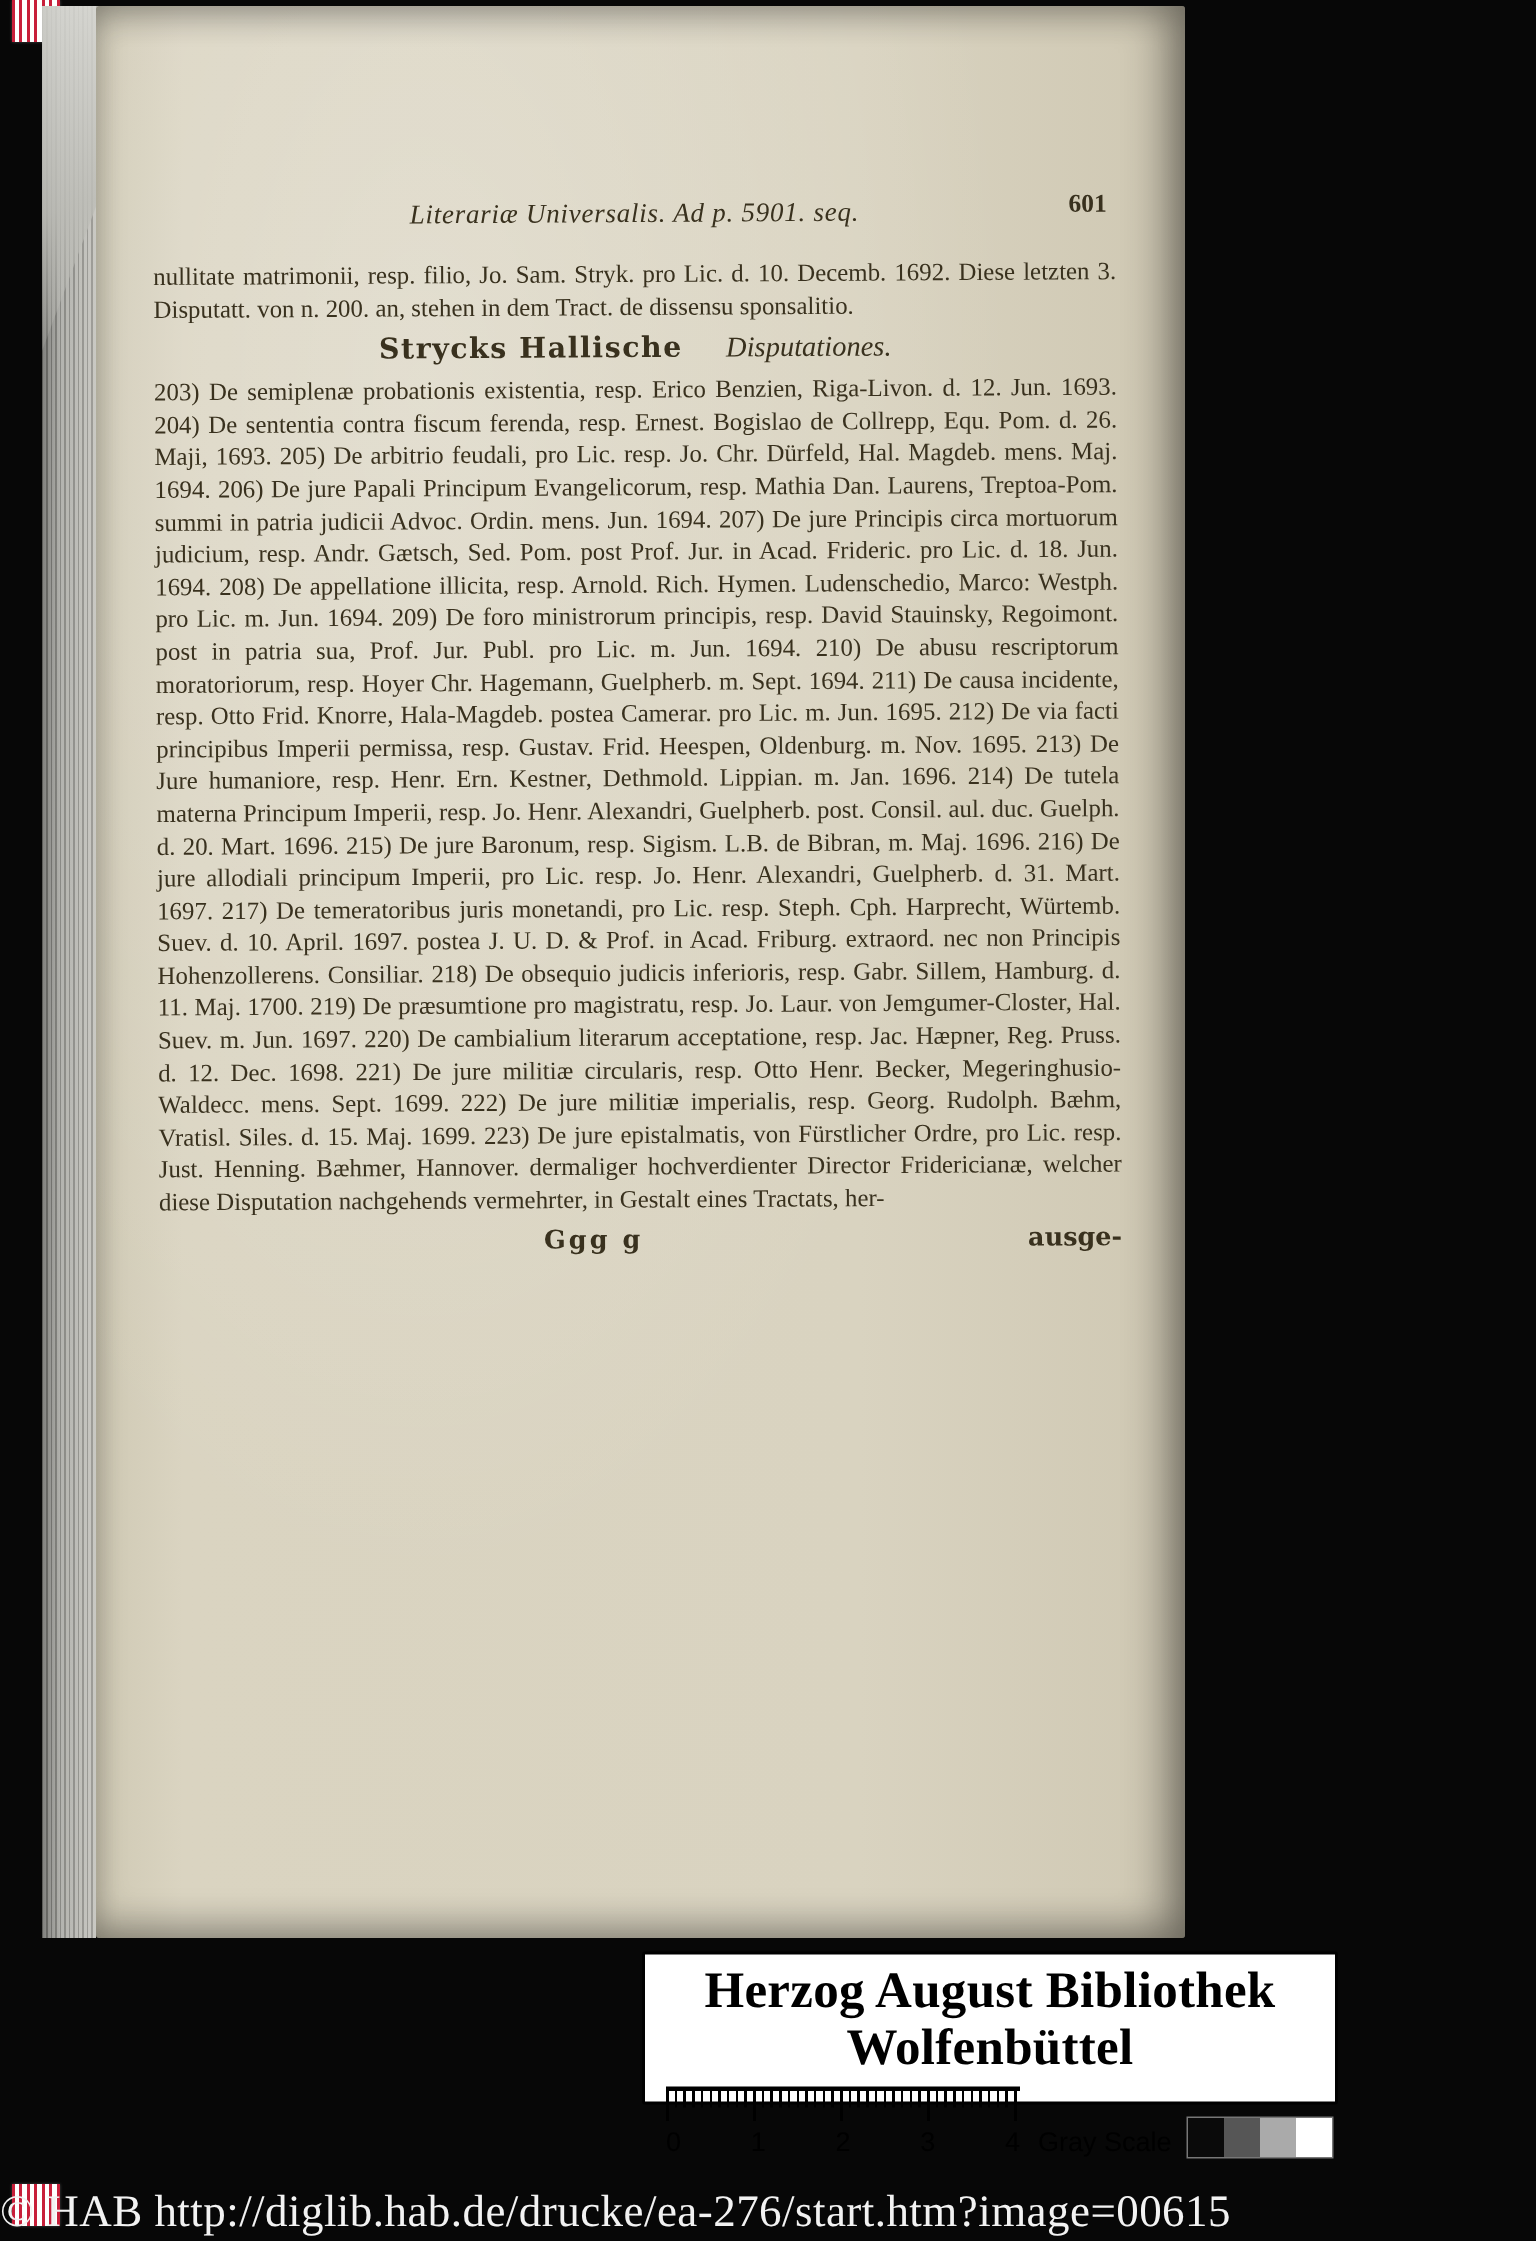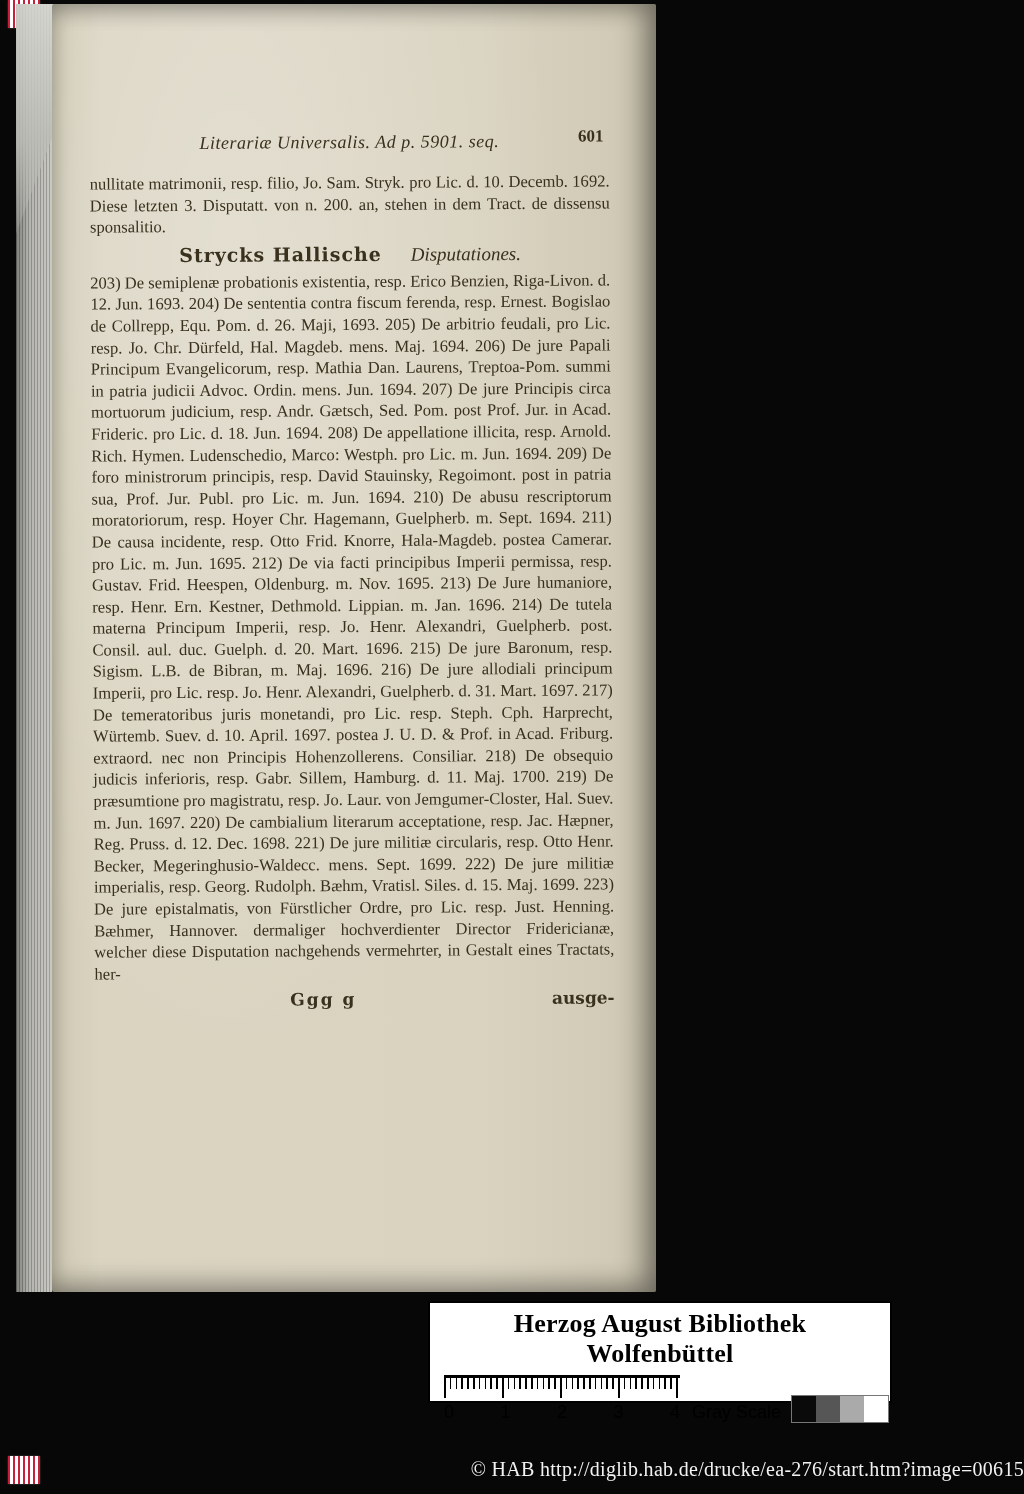--- a/index.html
+++ b/index.html
@@ -7,21 +7,21 @@
          font-family:"Liberation Serif", serif;}
 
   
   .color-strip{position:absolute;left:8px;width:32px;height:28px;background:
       repeating-linear-gradient(90deg,#c81f3a 0 2px,#ffffff 2px 5px);
       box-shadow:0 0 2px rgba(255,255,255,.25);}
   .color-strip.top{top:0;}
   .color-strip.bottom{top:1456px;}
 
   
-  .book{position:absolute;left:16px;top:4px;width:640px;height:1288px;}
+  .book{position:absolute;left:28px;top:4px;width:762px;height:1288px;}
   .fore-edge{position:absolute;left:0;top:0;width:36px;height:100%;
       background:
         repeating-linear-gradient(90deg,rgba(0,0,0,.18) 0 1px,rgba(255,255,255,.12) 1px 3px),
         linear-gradient(90deg,#6e6e6a 0%,#a9a9a4 35%,#c2c1bb 100%);}
   .corner-sheet{position:absolute;left:0;top:0;width:86px;height:230px;
       background:linear-gradient(165deg,#d9d9d4 0%,#bdbdb7 55%,rgba(189,189,183,0) 100%);
       clip-path:polygon(0 0,100% 0,0 100%);opacity:.85;}
   .page{position:absolute;left:36px;top:0;right:0;bottom:0;
       background:
         radial-gradient(ellipse at 30% 20%, rgba(255,255,255,.25), rgba(255,255,255,0) 55%),
@@ -46,37 +46,37 @@
   .catchline{display:flex;margin-top:6px;font-size:17px;}
   .cw-left{flex:1;}
   .cw-center{flex:0 0 auto;font-family:"DejaVu Serif",serif;font-weight:bold;letter-spacing:2px;}
   .cw-mid{flex:1;}
   .cw-right{flex:0 0 auto;font-family:"DejaVu Serif",serif;font-weight:bold;}
 
   
   .cal-card{position:absolute;left:428px;top:1301px;width:464px;height:102px;background:#ffffff;
       border:2px solid #000;border-radius:2px;box-sizing:border-box;padding:6px 14px 4px 14px;
       font-family:"Liberation Serif",serif;color:#000;}
-  .cal-title{text-align:center;font-weight:bold;font-size:26px;letter-spacing:.2px;}
+  .cal-title{text-align:center;font-weight:bold;font-size:34px;letter-spacing:.2px;}
   .cal-row{display:flex;align-items:flex-end;margin-top:6px;}
   .ruler-wrap{width:244px;}
   .ruler{position:relative;height:22px;border-top:3px solid #000;}
   .ruler .minor{position:absolute;top:0;left:0;right:0;height:11px;
       background:repeating-linear-gradient(90deg,#000 0 1.6px,transparent 1.6px 5.8px);}
   .ruler .major{position:absolute;top:0;left:0;right:0;height:20px;
       background:repeating-linear-gradient(90deg,#000 0 2px,transparent 2px 58px);}
   .ruler-numbers{display:flex;justify-content:space-between;width:236px;margin-top:2px;
       font-family:"Liberation Sans",sans-serif;font-size:18px;}
   .gs-label{font-family:"Liberation Sans",sans-serif;font-size:18px;margin:6px 10px 0 12px;white-space:nowrap;}
   .swatches{display:flex;margin-top:2px;border:1px solid #777;}
   .sw{width:24px;height:26px;display:block;}
 
   
-  .footer-line{position:absolute;left:0;right:0;top:1458px;text-align:right;color:#f2f2f2;
-      font-size:20px;font-family:"Liberation Serif",serif;letter-spacing:.3px;}
+  .footer-line{position:absolute;left:0;right:0;top:1458px;text-align:left;color:#f2f2f2;
+      font-size:30px;font-family:"Liberation Serif",serif;letter-spacing:.3px;}
 </style>
 </head>
 <body>
 
 <div class="stage">
 
   <div class="color-strip top"></div>
   <div class="color-strip bottom"></div>
 
   <div class="book">

